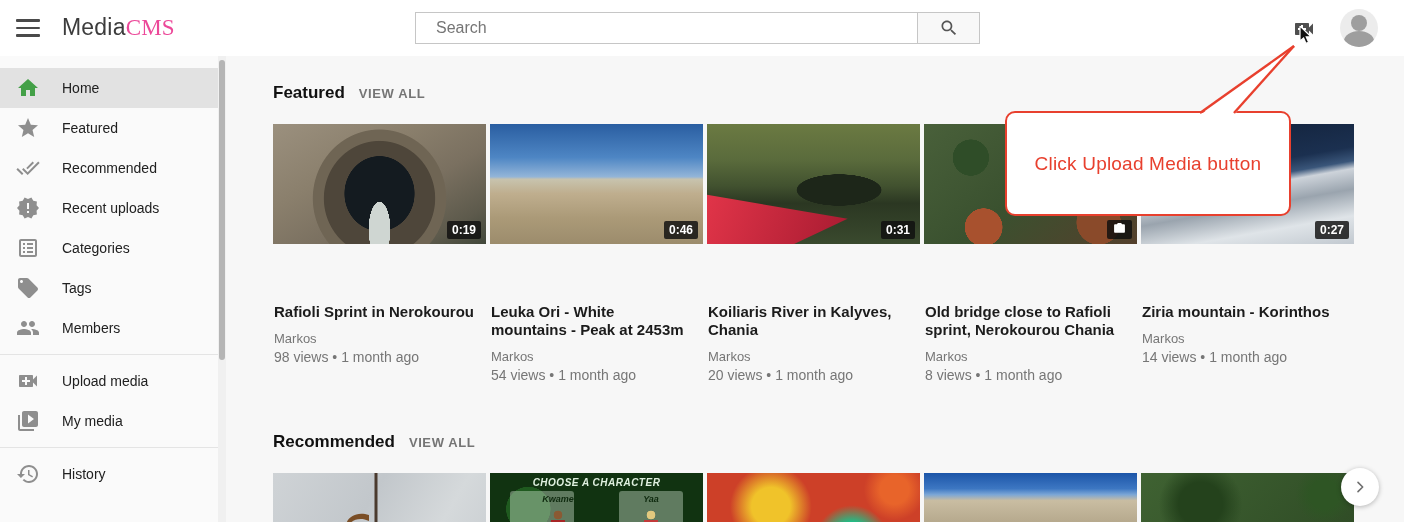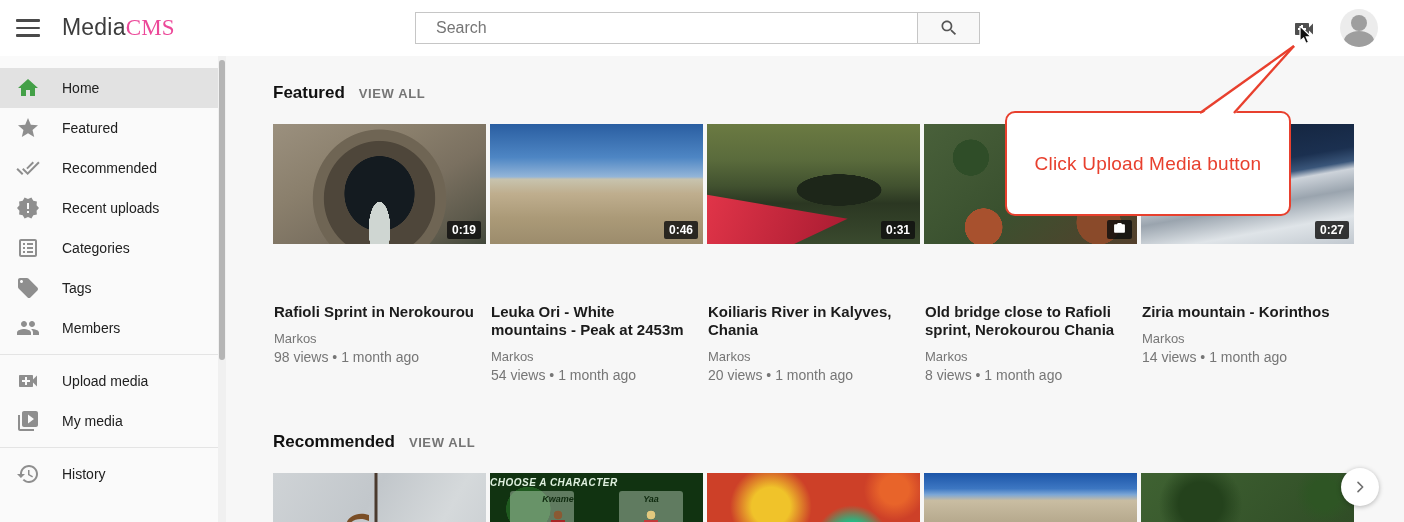--- a/index.html
+++ b/index.html
@@ -79,21 +79,21 @@
     radial-gradient(circle 36px at 88% 14%, #e8642a 0 40%, rgba(232,100,42,0) 85%),
     #cd4028; }
   .t9 { background:linear-gradient(#1c55a8 0%,#3d77c2 13%,#7ba6d6 18%,#c9bda2 23%,#b5a88c 42%,#a2957a 66%,#8e8268 100%); }
   .t10 { background:
     radial-gradient(circle 26px at 72% 70%, #8cc95e 0 45%, rgba(140,201,94,0) 90%),
     radial-gradient(circle 44px at 28% 26%, #24421c 0 50%, rgba(36,66,28,0) 95%),
     radial-gradient(circle 32px at 86% 18%, #2e5524 0 45%, rgba(46,85,36,0) 90%),
     linear-gradient(135deg,#3f6232,#2c4723); }
 
   
-  .g-head { position:absolute; top:4px; left:0; right:0; color:#dff0df; font-size:10px; font-weight:bold; font-style:italic; letter-spacing:0.5px; }
+  .g-head { position:absolute; top:4px; left:0; right:0; text-align:center; color:#dff0df; font-size:10px; font-weight:bold; font-style:italic; letter-spacing:0.5px; }
   .g-panel { position:absolute; top:18px; width:64px; height:74px; background:rgba(214,232,214,0.4); border-radius:3px; }
   .g-panel.left { left:20px;padding-left:32px; } .g-panel.right { right:20px;margin-left:17px; }
   .g-name { text-align:center; font-size:9px; font-weight:bold; color:#0f2a0f; padding-top:3px; font-style:italic; }
   .g-char { width:14px; height:30px; margin:6px auto 0 auto; }
   .g-char.kwame { background:
     radial-gradient(circle 5px at 50% 5px, #8a5a33 0 4.2px, rgba(0,0,0,0) 4.6px),
     linear-gradient(rgba(0,0,0,0) 10px, #a82626 10px 19px, #2a2a2a 19px 26px, rgba(0,0,0,0) 26px); }
   .g-char.yaa { background:
     radial-gradient(circle 5px at 50% 5px, #e2c97e 0 4.2px, rgba(0,0,0,0) 4.6px),
     linear-gradient(rgba(0,0,0,0) 10px, #c23a3a 10px 19px, #e8e2d2 19px 26px, rgba(0,0,0,0) 26px); }

